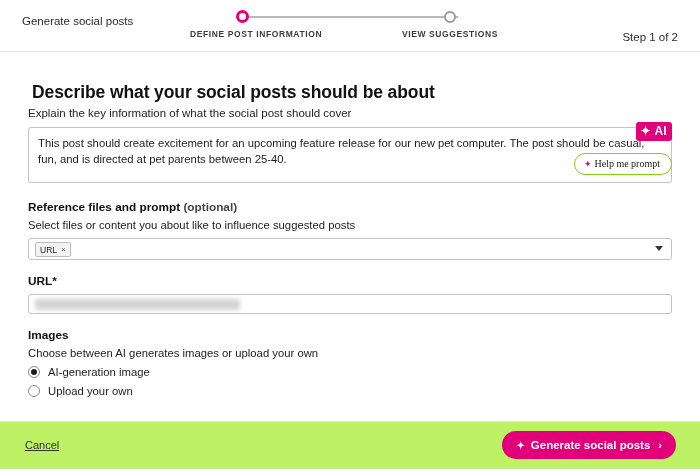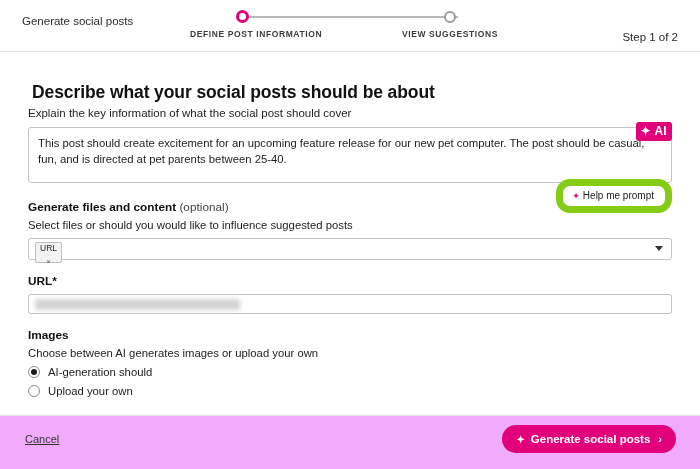--- a/index.html
+++ b/index.html
@@ -103,29 +103,30 @@
     letter-spacing: -0.1px;
     color: #111;
   }
   .row-label {
     font-size: 11.5px;
     color: #222;
   }
   .help-btn {
     position: absolute;
     right: 28px;
-    top: 123px;
-    border: 7px solid #84cc16;
+    top: 97px;
+    border: 1px solid #84cc16;
     border-radius: 14px;
     background: #fff;
     font-size: 10px;
     color: #222;
     padding: 4px 11px 5px 9px;
     cursor: pointer;
     white-space: nowrap;
+    font-family: Liberation Serif, serif;
   }
   .help-btn .spark { color: #e2007a; font-size: 9px; margin-right: 3px; }
 
   .textarea {
     margin-top: 8px;
     width: 644px;
     height: 56px;
     border: 1px solid #c4c4c4;
     border-radius: 3px;
     padding: 7px 9px;
@@ -136,51 +137,50 @@
     font-family: "Liberation Sans", sans-serif;
     background: #fff;
     overflow: hidden;
   }
   .section-head {
     margin-top: 13px;
     font-size: 11.8px;
     font-weight: bold;
     color: #111;
   }
-  .section-head .optional { font-weight: normal; color: #444; }
+  .section-head .optional { font-weight: bold; color: #444; }
   .sub-label {
     margin-top: 5px;
     font-size: 11.3px;
     color: #222;
   }
 
   .select-box {
     position: relative;
     margin-top: 7px;
     width: 644px;
     height: 22px;
     border: 1px solid #c4c4c4;
     border-radius: 3px;
     background: #fff;
   }
   .chip {
     position: absolute;
     left: 6px;
     top: 3px;
-    height: 21px;
+    height: 15px;
     border: 1px solid #bdbdbd;
     border-radius: 2px;
     background: #f3f3f3;
     font-size: 8.5px;
     padding: 0 4px;
     display: flex;
     align-items: center;
     gap: 4px;
     color: #222;
-    flex-direction: column;
   }
   .chip .x { font-size: 8px; color: #555; cursor: pointer; }
   .caret {
     position: absolute;
     right: 8px;
     top: 7px;
     width: 0; height: 0;
     border-left: 4px solid transparent;
     border-right: 4px solid transparent;
     border-top: 5px solid #333;
@@ -235,23 +235,23 @@
     left: 2px; top: 2px;
     width: 6px; height: 6px;
     border-radius: 50%;
     background: #1d1d1d;
   }
 
   
   .footer {
     position: absolute;
     left: 0; right: 0; bottom: 0;
-    height: 54px;
+    height: 48px;
     border-top: 1px solid #e3e3e3;
-    background: #f0abfc;
+    background: #bef264;
   }
   .cancel-link {
     position: absolute;
     left: 25px;
     top: 17px;
     font-size: 11px;
     color: #333;
     text-decoration: underline;
     cursor: pointer;
   }
@@ -303,44 +303,44 @@
 
     <div class="row-label">Explain the key information of what the social post should cover</div>
 
     <button class="help-btn">
       <span class="spark">✦</span><span>Help me prompt</span>
     </button>
 
     <textarea class="textarea" placeholder="" style="">This post should create excitement for an upcoming feature release for our new pet computer. The post should be casual, fun, and is directed at pet parents between 25-40.</textarea>
 
     <div class="section-head">
-      <span>Generate files and content</span>
+      <span>Reference files and prompt</span>
       <span class="optional">(optional)</span>
     </div>
-    <div class="sub-label">Select files or should you would like to influence suggested posts</div>
+    <div class="sub-label">Select files or content you about like to influence suggested posts</div>
 
     <div class="select-box">
       <div class="chip">
         <span>URL</span>
         <span class="x">×</span>
       </div>
       <div class="caret"></div>
     </div>
 
     <div class="field-label">URL*</div>
     <div class="text-input">
       <div class="blurred-value"></div>
     </div>
 
     <div class="field-label">Images</div>
     <div class="sub-label">Choose between AI generates images or upload your own</div>
 
     <div class="radio-row">
       <span class="radio checked"></span>
-      <span>AI-generation should</span>
+      <span>AI-generation image</span>
     </div>
     <div class="radio-row">
       <span class="radio"></span>
       <span>Upload your own</span>
     </div>
   </div>
 
   <div class="footer">
     <span class="cancel-link">Cancel</span>
     <button class="cta">

